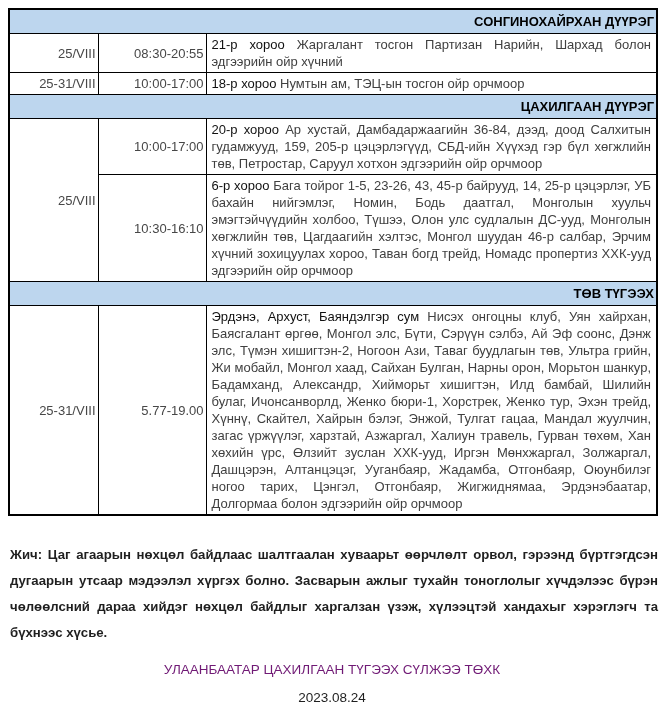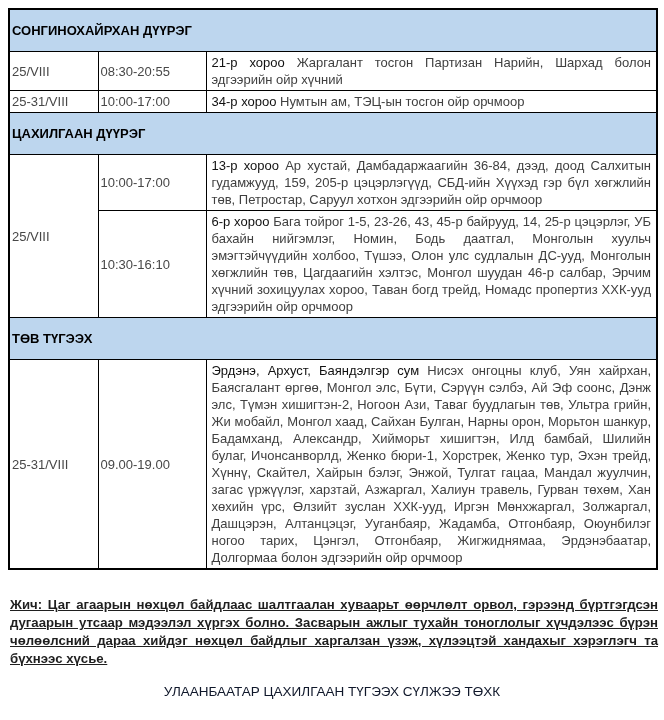--- a/index.html
+++ b/index.html
@@ -21,37 +21,37 @@
   }
   table.schedule td{
     border:1px solid var(--border-color);
     font-size:13px;vertical-align:middle;
   }
   col.c-date{width:89px;}
   col.c-time{width:108px;}
   col.c-desc{width:451px;}
   td.section-title{
     background:var(--section-header-bg);
-    text-align:left;font-weight:bold;color:#000;
-    font-size:13.5px;padding:13px 2px;
+    text-align:right;font-weight:bold;color:#000;
+    font-size:13.5px;padding:4px 2px;
   }
   td.date-cell,td.time-cell{
-    text-align:left;color:#474747;padding:2px;font-size:13.5px;
+    text-align:right;color:#474747;padding:2px;font-size:13.5px;
   }
   td.desc-cell{
     text-align:justify;padding:2px 5px;line-height:17px;color:var(--text-color);
   }
   td.desc-cell .lead{font-weight:normal;color:var(--bold-text-color);}
   .note{
     margin:26px 2px 0 2px;width:648px;
     font-weight:bold;color:#1f1f1f;text-align:justify;
-    font-size:13.2px;line-height:18px;text-decoration:underline;
+    font-size:13.2px;line-height:26px;
   }
   .footer-org{
-    margin-top:16px;text-align:center;color:#0f172a;font-size:13.5px;
+    margin-top:16px;text-align:center;color:#701a75;font-size:13.5px;
   }
   .footer-date{
     margin-top:13px;text-align:center;color:#1f1f1f;font-size:13.5px;
   }
 </style>
 </head>
 <body>
 
 <div class="sheet">
 
@@ -67,44 +67,45 @@
       <td class="section-title" colspan="3">СОНГИНОХАЙРХАН ДҮҮРЭГ</td>
     </tr>
     <tr>
       <td class="date-cell">25/VIII</td>
       <td class="time-cell">08:30-20:55</td>
       <td class="desc-cell"><span class="lead">21-р хороо</span> <span>Жаргалант тосгон Партизан Нарийн, Шархад болон эдгээрийн ойр хүчний</span></td>
     </tr>
     <tr>
       <td class="date-cell">25-31/VIII</td>
       <td class="time-cell">10:00-17:00</td>
-      <td class="desc-cell"><span class="lead">34-р хороо</span> <span>Нумтын ам, ТЭЦ-ын тосгон ойр орчмоор</span></td>
+      <td class="desc-cell"><span class="lead">18-р хороо</span> <span>Нумтын ам, ТЭЦ-ын тосгон ойр орчмоор</span></td>
     </tr>
 
     <tr>
       <td class="section-title" colspan="3">ЦАХИЛГААН ДҮҮРЭГ</td>
     </tr>
     <tr>
       <td class="date-cell" rowspan="2">25/VIII</td>
       <td class="time-cell">10:00-17:00</td>
-      <td class="desc-cell"><span class="lead">13-р хороо</span> <span>Ар хустай, Дамбадаржаагийн 36-84, дээд, доод Салхитын гудамжууд, 159, 205-р цэцэрлэгүүд, СБД-ийн Хүүхэд гэр бүл хөгжлийн төв, Петростар, Саруул хотхон эдгээрийн ойр орчмоор</span></td>
+      <td class="desc-cell"><span class="lead">20-р хороо</span> <span>Ар хустай, Дамбадаржаагийн 36-84, дээд, доод Салхитын гудамжууд, 159, 205-р цэцэрлэгүүд, СБД-ийн Хүүхэд гэр бүл хөгжлийн төв, Петростар, Саруул хотхон эдгээрийн ойр орчмоор</span></td>
     </tr>
     <tr>
       <td class="time-cell">10:30-16:10</td>
       <td class="desc-cell"><span class="lead">6-р хороо</span> <span>Бага тойрог 1-5, 23-26, 43, 45-р байрууд, 14, 25-р цэцэрлэг, УБ бахайн нийгэмлэг, Номин, Бодь даатгал, Монголын хуульч эмэгтэйчүүдийн холбоо, Түшээ, Олон улс судлалын ДС-ууд, Монголын хөгжлийн төв, Цагдаагийн хэлтэс, Монгол шуудан 46-р салбар, Эрчим хүчний зохицуулах хороо, Таван богд трейд, Номадс пропертиз ХХК-ууд эдгээрийн ойр орчмоор</span></td>
     </tr>
 
     <tr>
       <td class="section-title" colspan="3">ТӨВ ТҮГЭЭХ</td>
     </tr>
     <tr>
       <td class="date-cell">25-31/VIII</td>
-      <td class="time-cell">09.00-19.00</td>
+      <td class="time-cell">5.77-19.00</td>
       <td class="desc-cell"><span class="lead">Эрдэнэ, Архуст, Баяндэлгэр сум</span> <span>Нисэх онгоцны клуб, Уян хайрхан, Баясгалант өргөө, Монгол элс, Бүти, Сэрүүн сэлбэ, Ай Эф соонс, Дэнж элс, Түмэн хишигтэн-2, Ногоон Ази, Таваг буудлагын төв, Ультра грийн, Жи мобайл, Монгол хаад, Сайхан Булган, Нарны орон, Морьтон шанкур, Бадамханд, Александр, Хийморьт хишигтэн, Илд бамбай, Шилийн булаг, Ичонсанворлд, Женко бюри-1, Хорстрек, Женко тур, Эхэн трейд, Хүннү, Скайтел, Хайрын бэлэг, Энжой, Тулгат гацаа, Мандал жуулчин, загас үржүүлэг, харзтай, Азжаргал, Халиун травель, Гурван төхөм, Хан хөхийн үрс, Өлзийт зуслан ХХК-ууд, Иргэн Мөнхжаргал, Золжаргал, Дашцэрэн, Алтанцэцэг, Ууганбаяр, Жадамба, Отгонбаяр, Оюунбилэг ногоо тарих, Цэнгэл, Отгонбаяр, Жигжиднямаа, Эрдэнэбаатар, Долгормаа болон эдгээрийн ойр орчмоор</span></td>
     </tr>
   </tbody>
     </table>
 
   <div class="note">Жич: Цаг агаарын нөхцөл байдлаас шалтгаалан хуваарьт өөрчлөлт орвол, гэрээнд бүртгэгдсэн дугаарын утсаар мэдээлэл хүргэх болно. Засварын ажлыг тухайн тоноглолыг хүчдэлээс бүрэн чөлөөлсний дараа хийдэг нөхцөл байдлыг харгалзан үзэж, хүлээцтэй хандахыг хэрэглэгч та бүхнээс хүсье.</div>
 
   <div class="footer-org">УЛААНБААТАР ЦАХИЛГААН ТҮГЭЭХ СҮЛЖЭЭ ТӨХК</div>
+  <div class="footer-date">2023.08.24</div>
 
 </div>
 
 </body></html>

